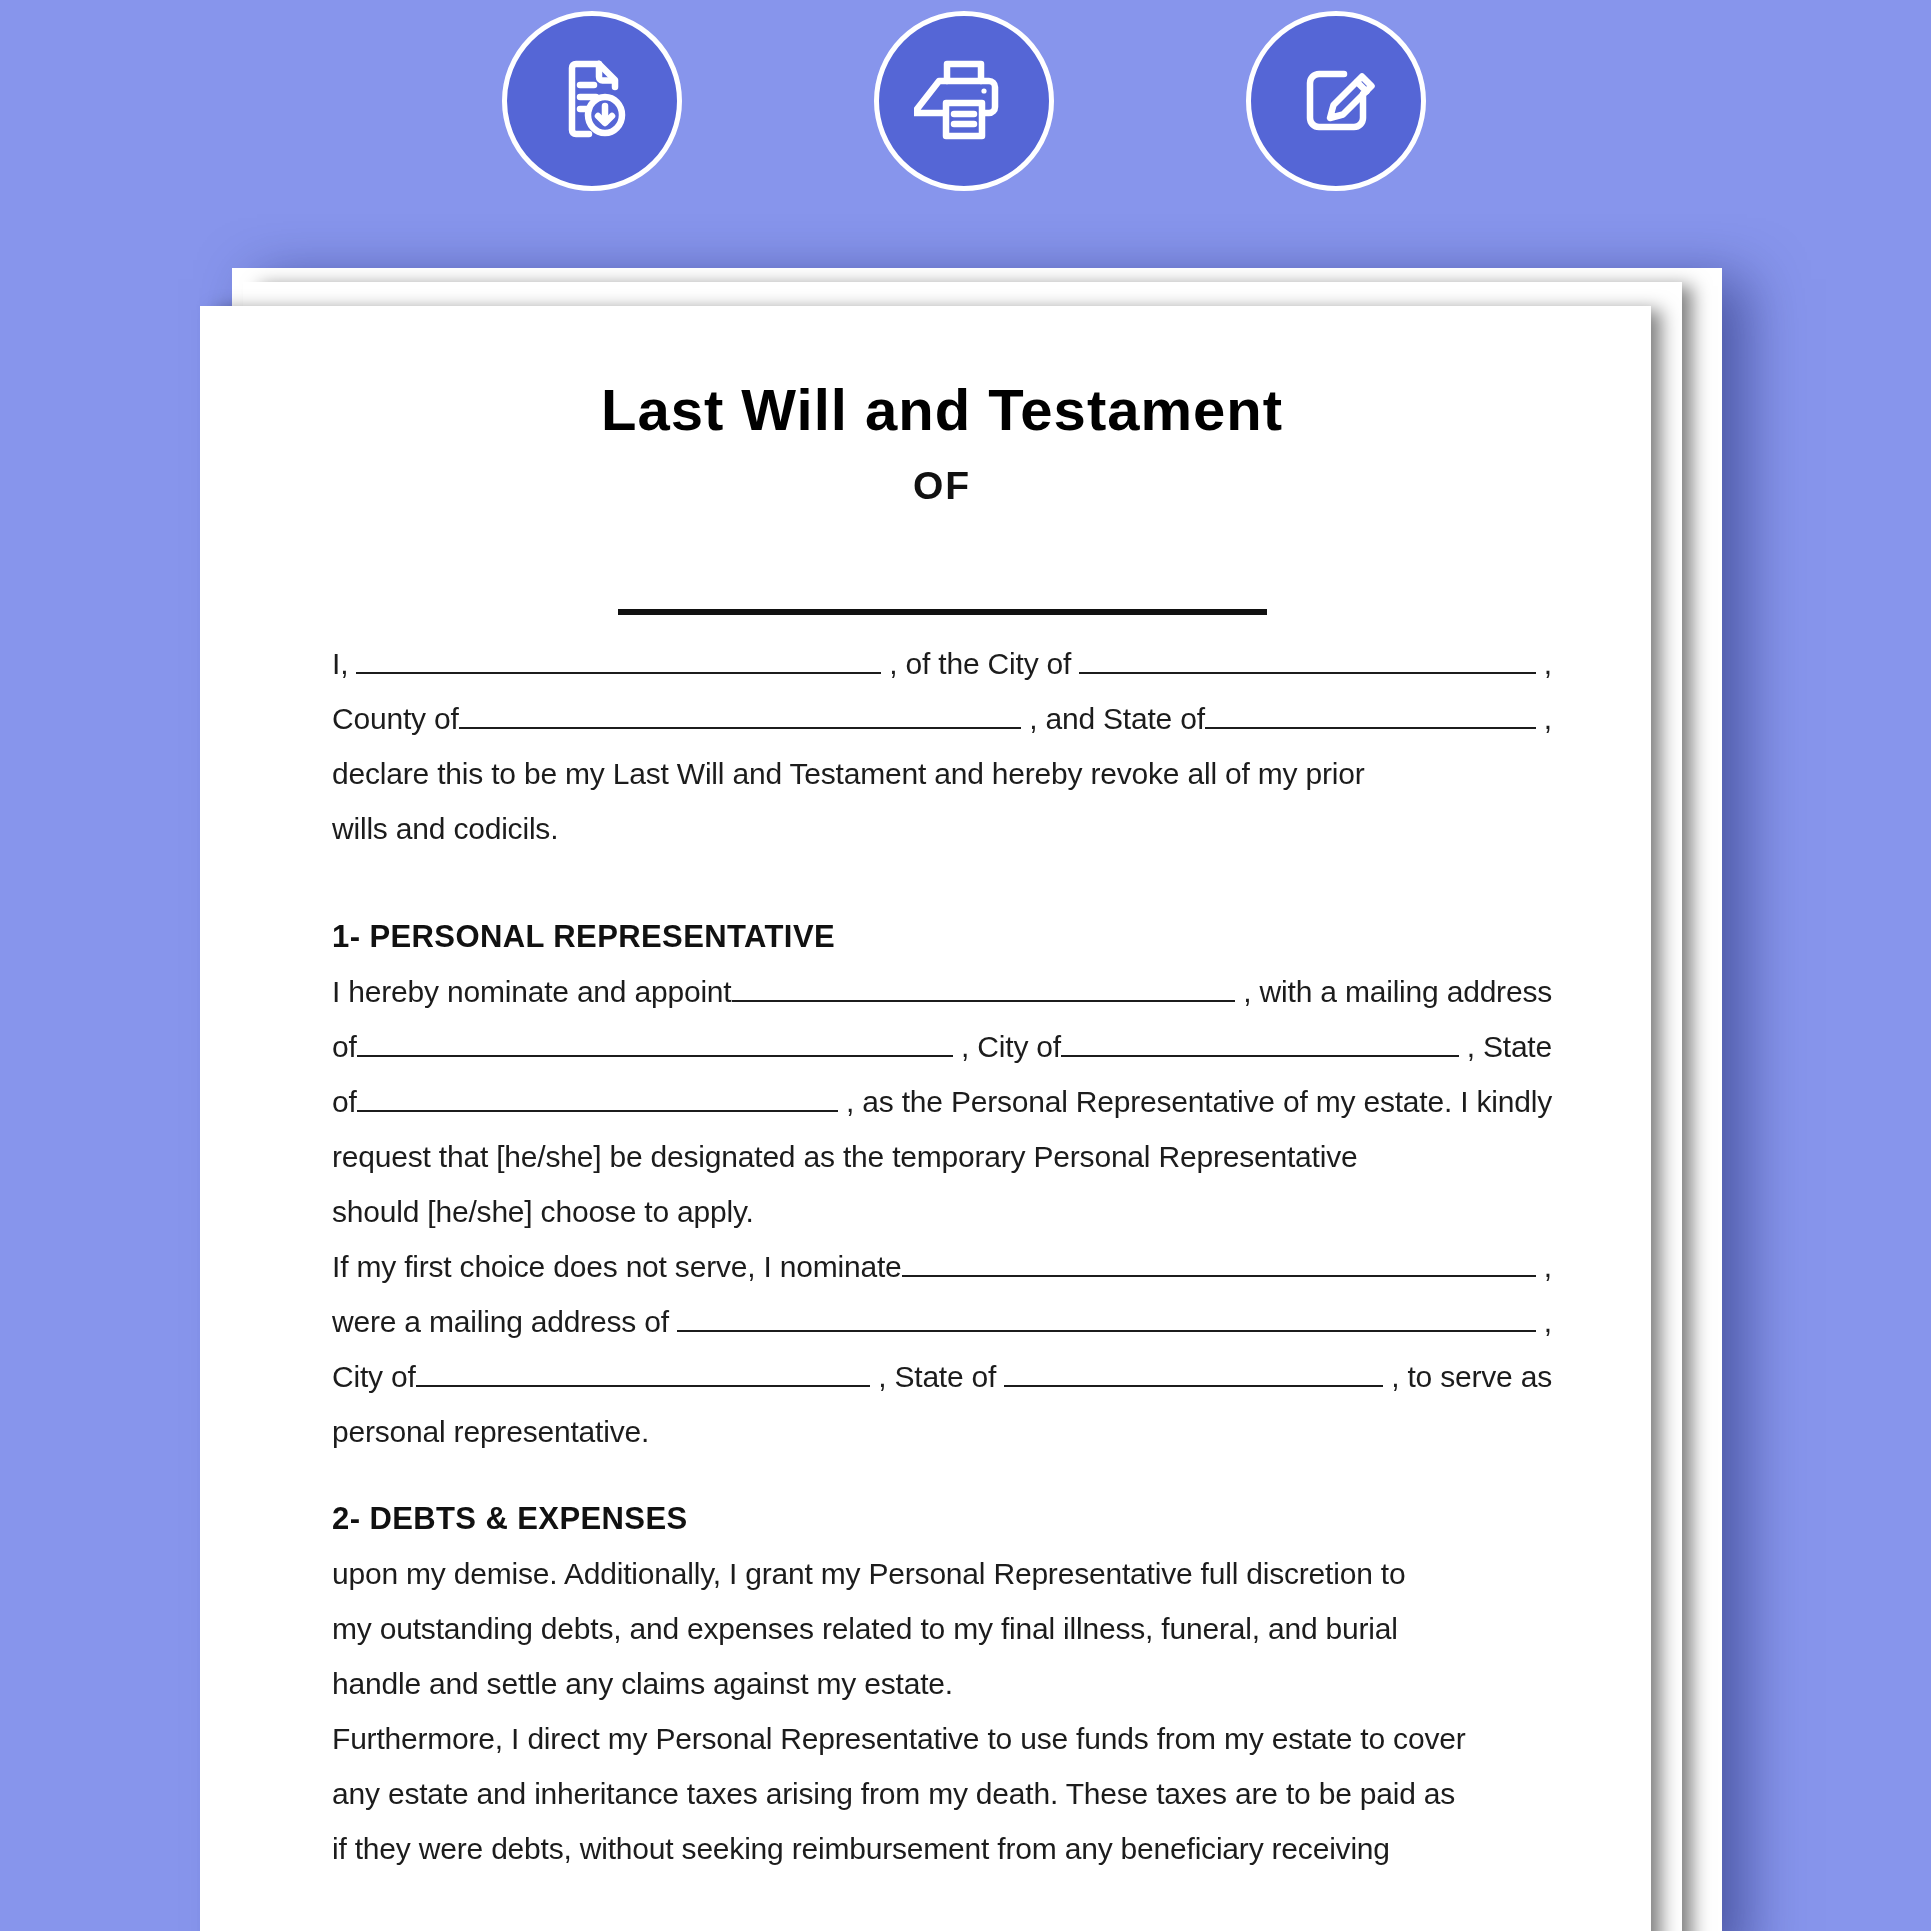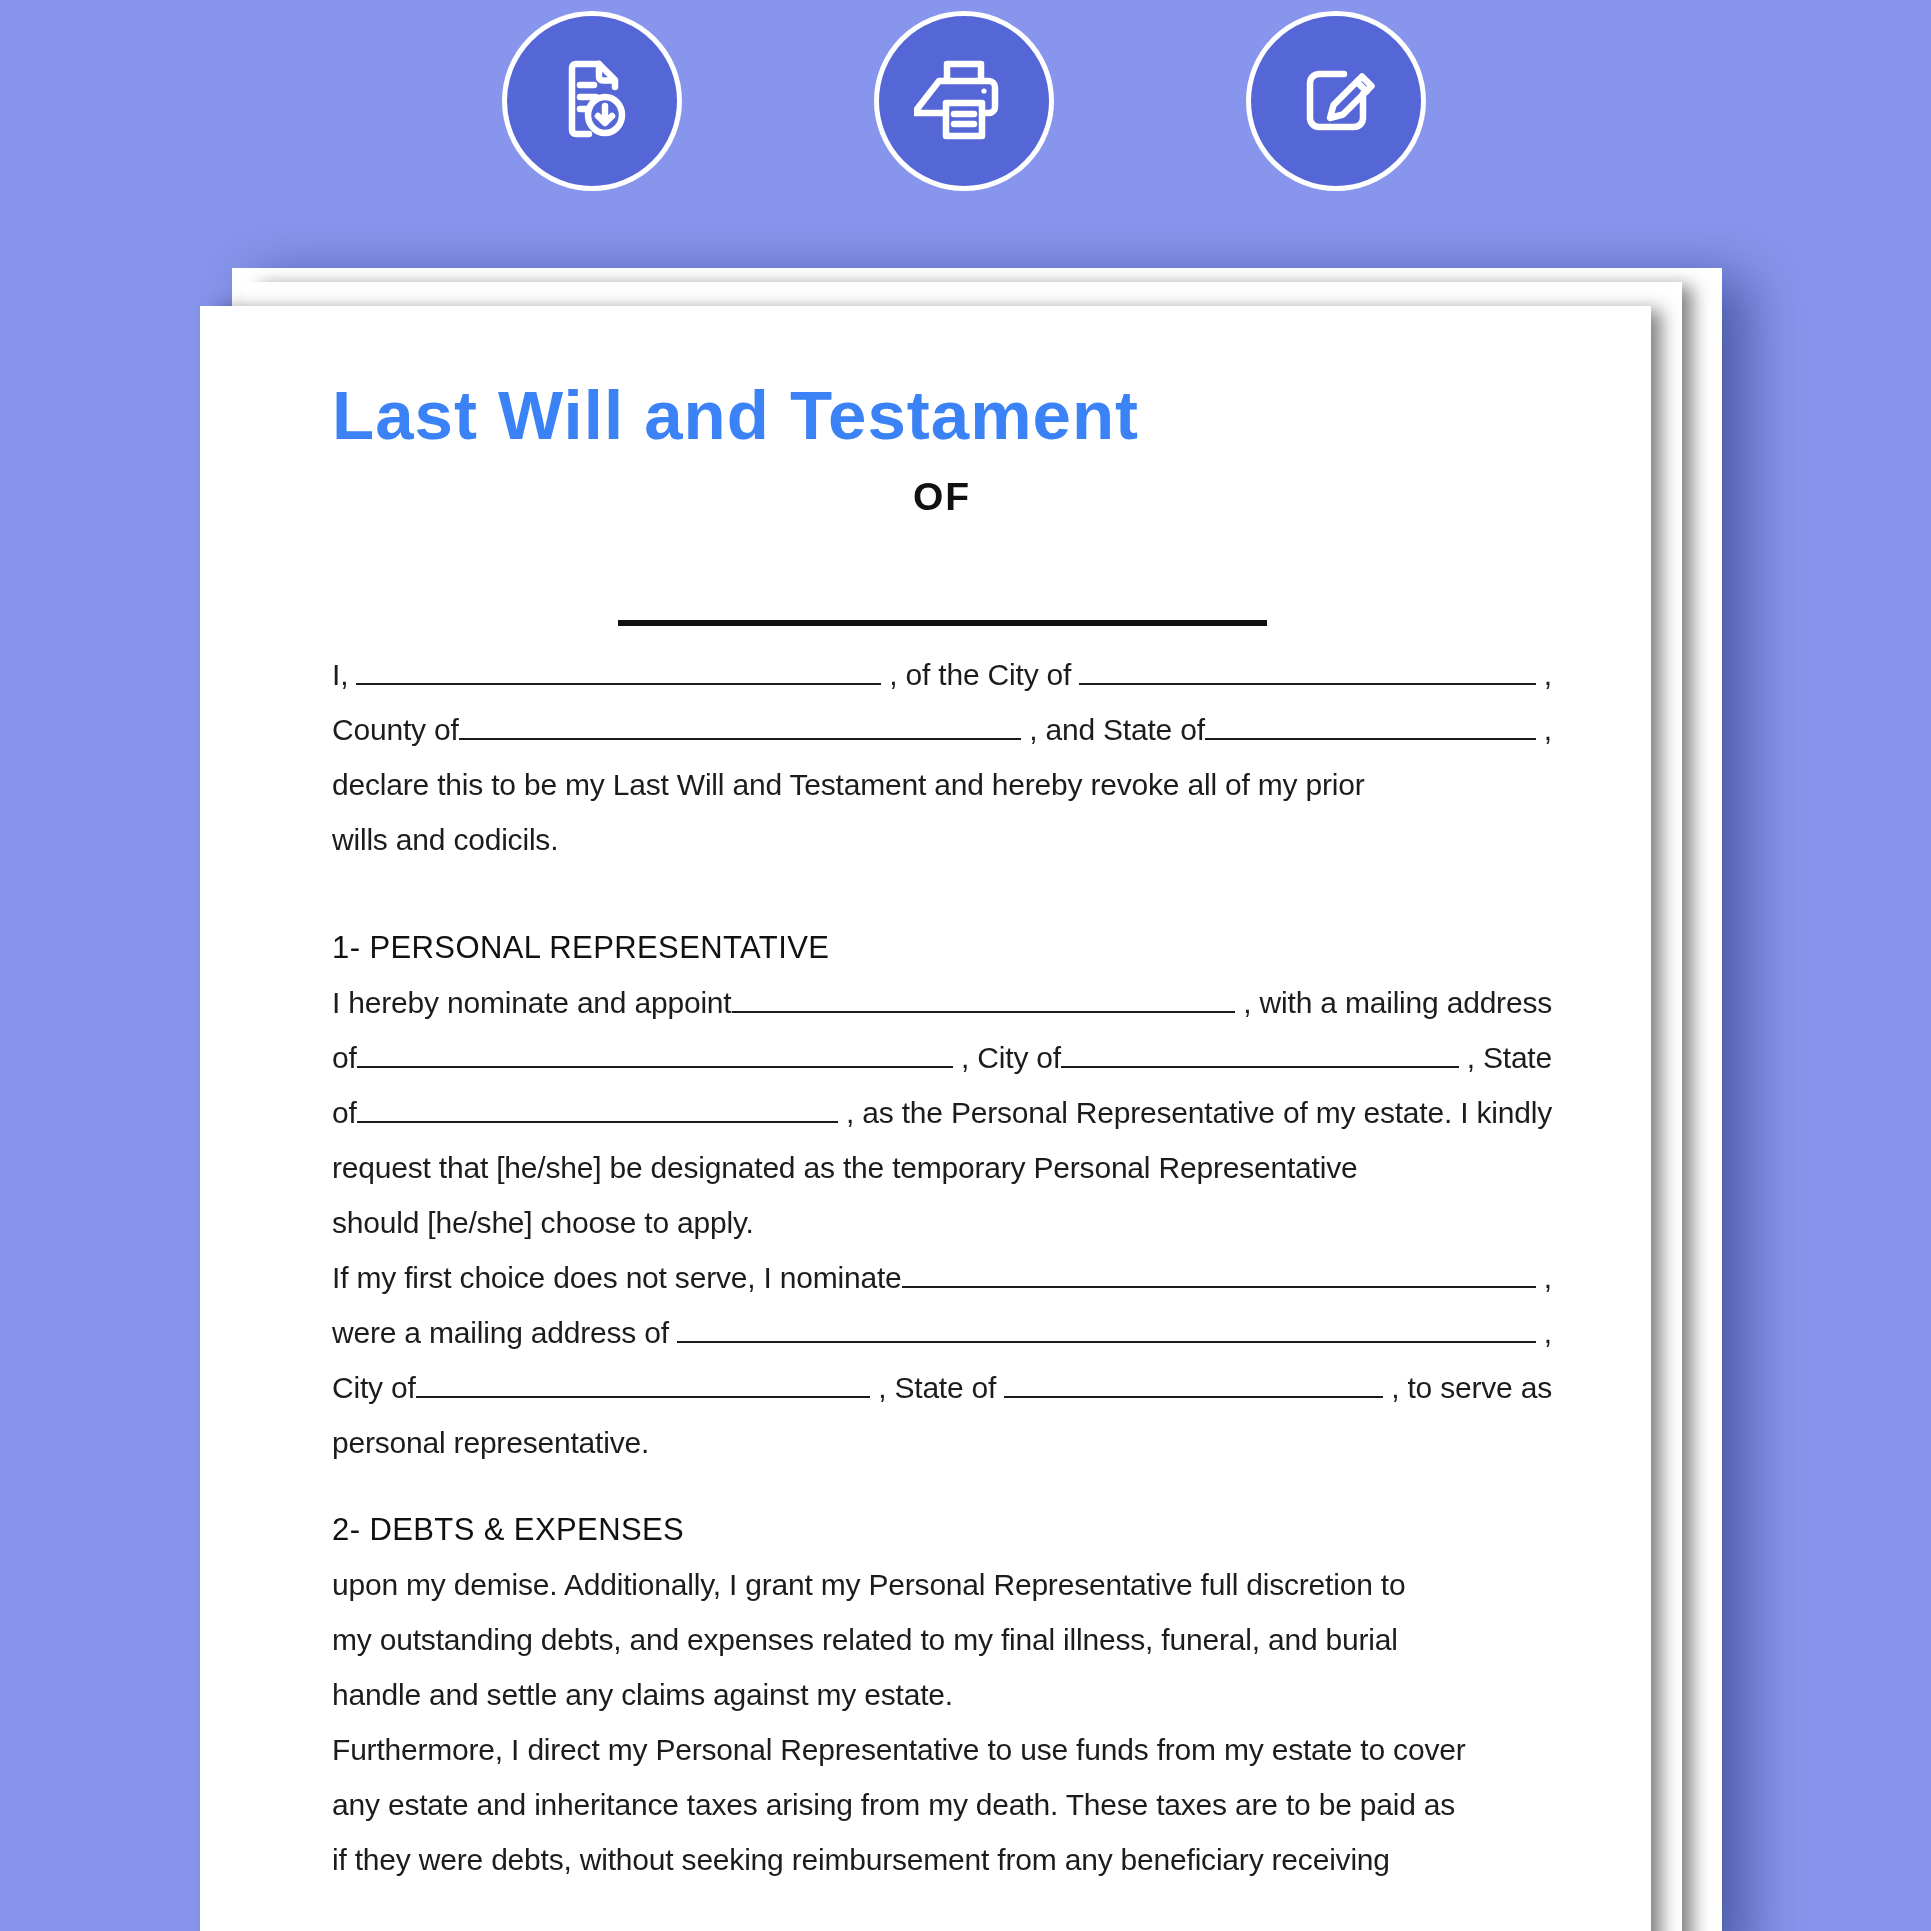--- a/index.html
+++ b/index.html
@@ -34,22 +34,22 @@
     left:200px;top:306px;width:1451px;
     box-shadow:13.5px 0 17.4px -3.9px rgba(0,0,0,.50);
   }
 
   
   #doc-content{
     position:absolute;left:132px;right:99px;top:0;
     color:#1a1a1a;
   }
   #doc-title{
-    margin:75px 0 0 0;
-    font-size:69px;line-height:1;font-weight:700;letter-spacing:1px;color:#3b82f6;
+    margin:75px 0 0 0;text-align:center;
+    font-size:58px;line-height:1;font-weight:700;letter-spacing:1px;color:#000000;
   }
   #doc-of{
     margin:27px 0 0 0;text-align:center;
     font-size:39px;line-height:1;font-weight:700;letter-spacing:1.9px;color:#111;
   }
   #name-underline{
     width:649px;height:5.8px;background:#111;margin:104px auto 0 auto;
   }
 
   #doc-body{
@@ -57,21 +57,21 @@
     font-size:30px;letter-spacing:-0.2px;line-height:55px;color:#1c1c1c;
   }
   .line{
     display:flex;align-items:baseline;white-space:pre;height:55px;
   }
   .blank{
     flex-grow:1;flex-basis:0;height:0;
     border-bottom:2.9px solid #1c1c1c;margin-bottom:-6.8px;
   }
   .section-heading{
-    font-weight:400;font-size:31px;letter-spacing:0.4px;color:#111;
+    font-weight:700;font-size:31px;letter-spacing:0.4px;color:#111;
     height:55px;line-height:55px;white-space:pre;
   }
   .gap-intro{height:53px;}
   .gap-section{height:32px;}
 </style>
 </head>
 <body>
 
 <div class="icon-btn" id="icon-download">
   <span style="display:flex;">

